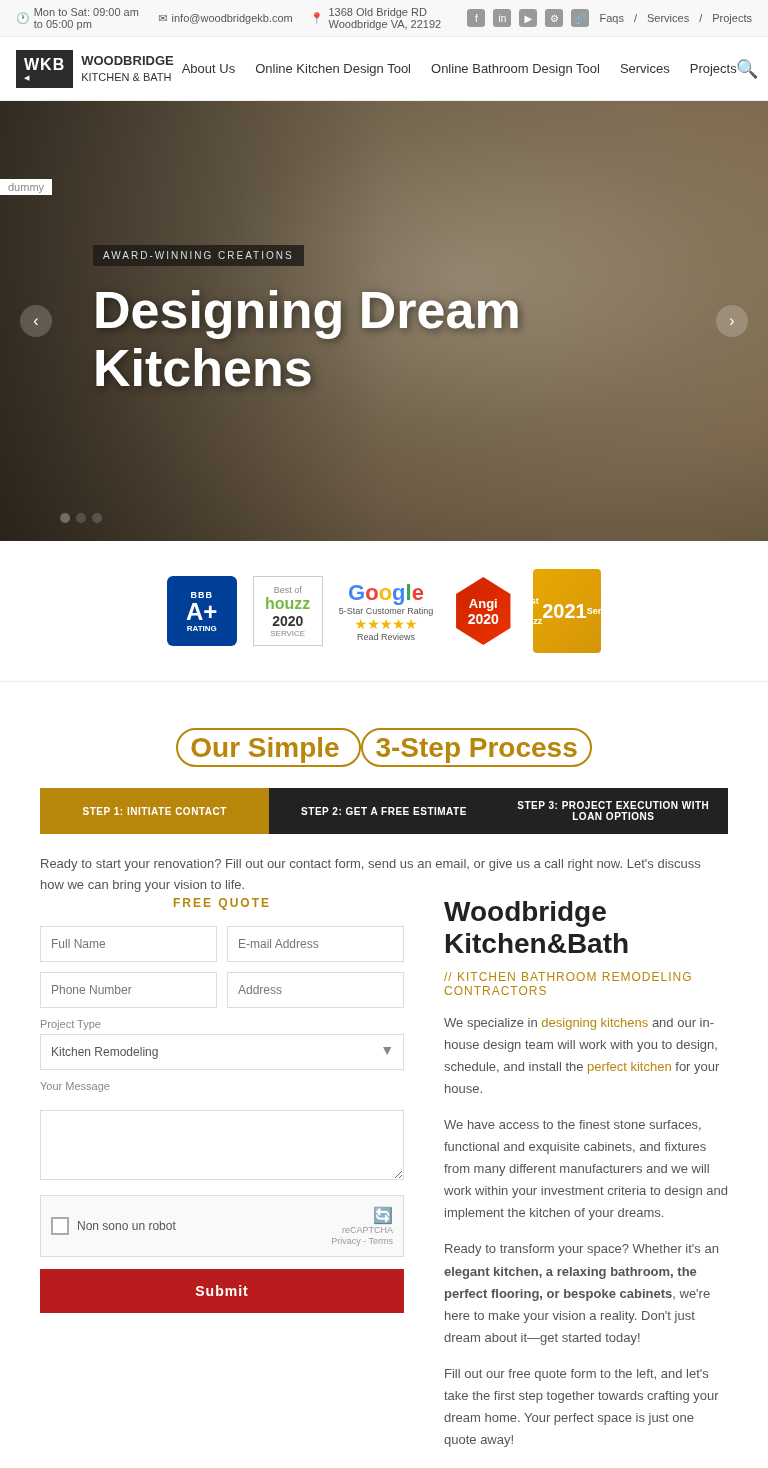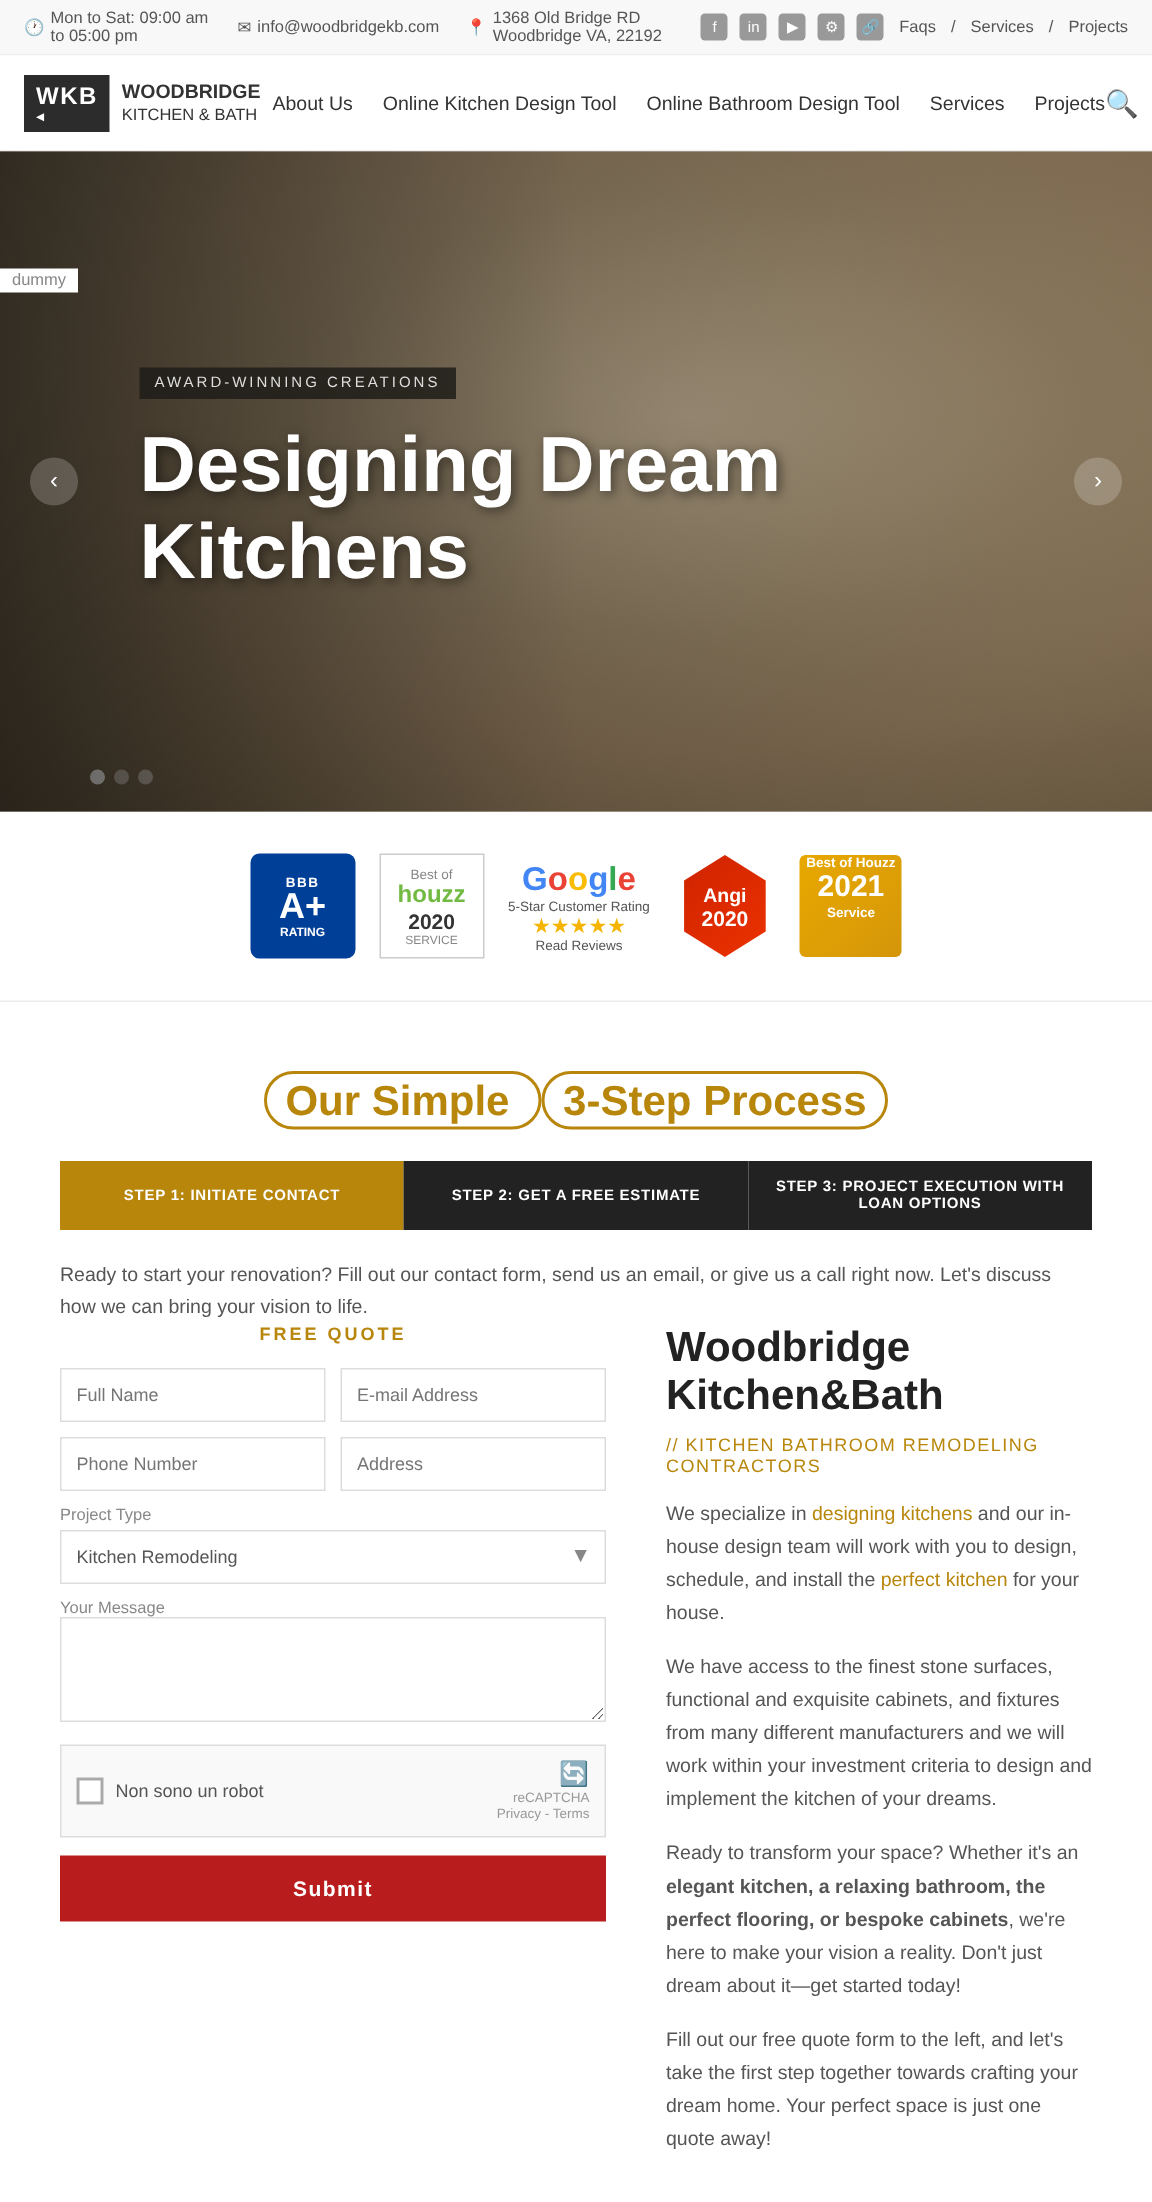--- a/index.html
+++ b/index.html
@@ -160,23 +160,23 @@
     }
     .google-letters { font-size: 22px; font-weight: bold; }
     .google-letters span:nth-child(1) { color: #4285F4; }
     .google-letters span:nth-child(2) { color: #EA4335; }
     .google-letters span:nth-child(3) { color: #FBBC05; }
     .google-letters span:nth-child(4) { color: #4285F4; }
     .google-letters span:nth-child(5) { color: #34A853; }
     .google-letters span:nth-child(6) { color: #EA4335; }
     .google-stars { color: #f4b400; font-size: 14px; }
     .houzz2021-badge {
-      width: 68px; height: 68px;
+      width: 68px; height: 84px;
       background: linear-gradient(135deg, #e8a800, #d4960a);
-      display: flex; flex-direction: column; align-items: center; 
+      display: flex; flex-direction: row; align-items: center; justify-content: center;
       color: white; font-size: 9px; font-weight: bold; text-align: center;
       border-radius: 4px;
     }
     .houzz2021-badge .year { font-size: 20px; font-weight: 900; }
 
     
     .process-section {
       padding: 50px 40px 0;
       text-align: center;
     }
@@ -272,21 +272,21 @@
       position: absolute;
       right: 10px;
       bottom: 12px;
       color: #888;
       pointer-events: none;
     }
     .form-textarea-wrap label {
       display: block;
       font-size: 11px;
       color: #888;
-      margin-bottom: 0;
+      margin-bottom: 18px;
     }
     .form-textarea {
       width: 100%;
       height: 70px;
       border: 1px solid #ddd;
       padding: 8px;
       font-size: 12px;
       color: #555;
       resize: vertical;
       outline: none;

